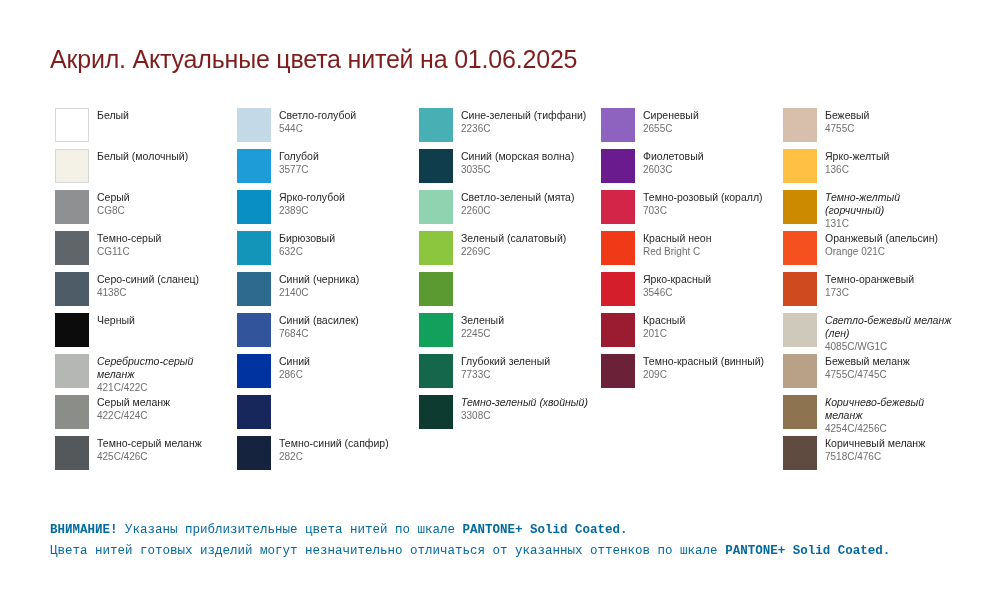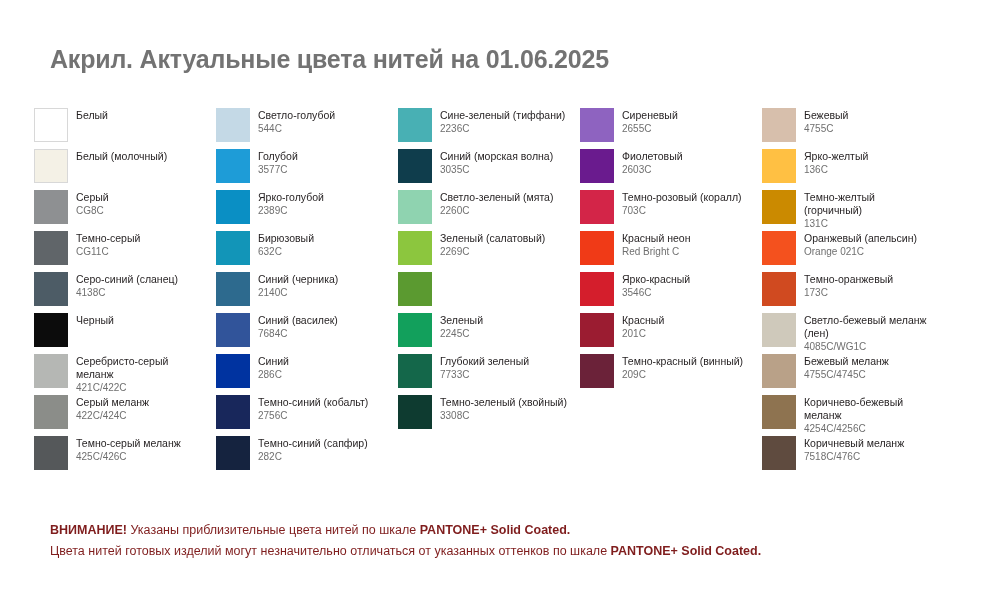--- a/index.html
+++ b/index.html
@@ -17,27 +17,27 @@
   }
   .page {
     position: absolute;
     inset: 0;
   }
   .title {
     position: absolute;
     left: 50px;
     top: 45px;
     font-size: 25px;
-    font-weight: bold;
+    font-weight: normal;
     letter-spacing: -0.2px;
-    color: #737373;
+    color: #7f1d1d;
   }
   .columns {
     position: absolute;
-    left: 34px;
+    left: 55px;
     top: 108px;
     width: 910px;
     display: flex;
     gap: 0;
   }
   .column {
     width: 182px;
     display: flex;
     flex-direction: column;
   }
@@ -66,33 +66,35 @@
   }
   .name {
     font-size: 10.5px;
     color: #231f20;
     font-weight: 400;
     white-space: nowrap;
   }
   .name.two-line {
     white-space: normal;
     max-width: 128px;
+    font-style: italic;
   }
   .code {
     font-size: 10px;
     color: #6f6f6f;
     margin-top: 1px;
   }
   .footer {
     position: absolute;
     left: 50px;
     top: 520px;
     font-size: 12.5px;
     line-height: 1.65;
-    color: #7f1d1d;
+    color: #0369a1;
+    font-family: Liberation Mono, monospace;
   }
   .footer b {
     font-weight: bold;
   }
 </style>
 </head>
 <body>
 
 <div class="page">
 
@@ -206,24 +208,20 @@
         </div>
         <div class="swatch-row">
           <div class="chip" style="background: rgb(0, 51, 160);"></div>
           <div class="labels">
             <div class="name">Синий</div>
             <div class="code">286C</div>
           </div>
         </div>
         <div class="swatch-row">
           <div class="chip" style="background: rgb(24, 39, 91);"></div>
-          <div class="labels">
-            <div class="name">Темно-синий (кобальт)</div>
-            <div class="code">2756C</div>
-          </div>
         </div>
         <div class="swatch-row">
           <div class="chip" style="background: rgb(21, 35, 63);"></div>
           <div class="labels">
             <div class="name">Темно-синий (сапфир)</div>
             <div class="code">282C</div>
           </div>
         </div>
       </div>
       <div class="column">

